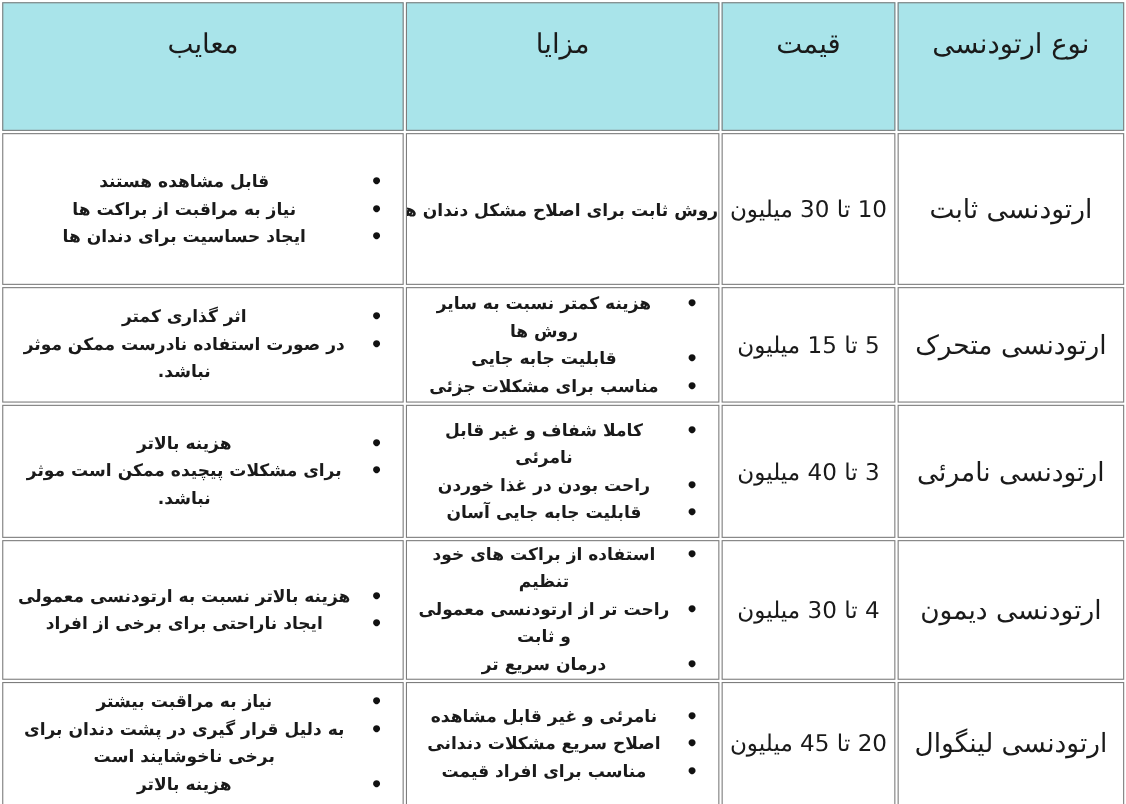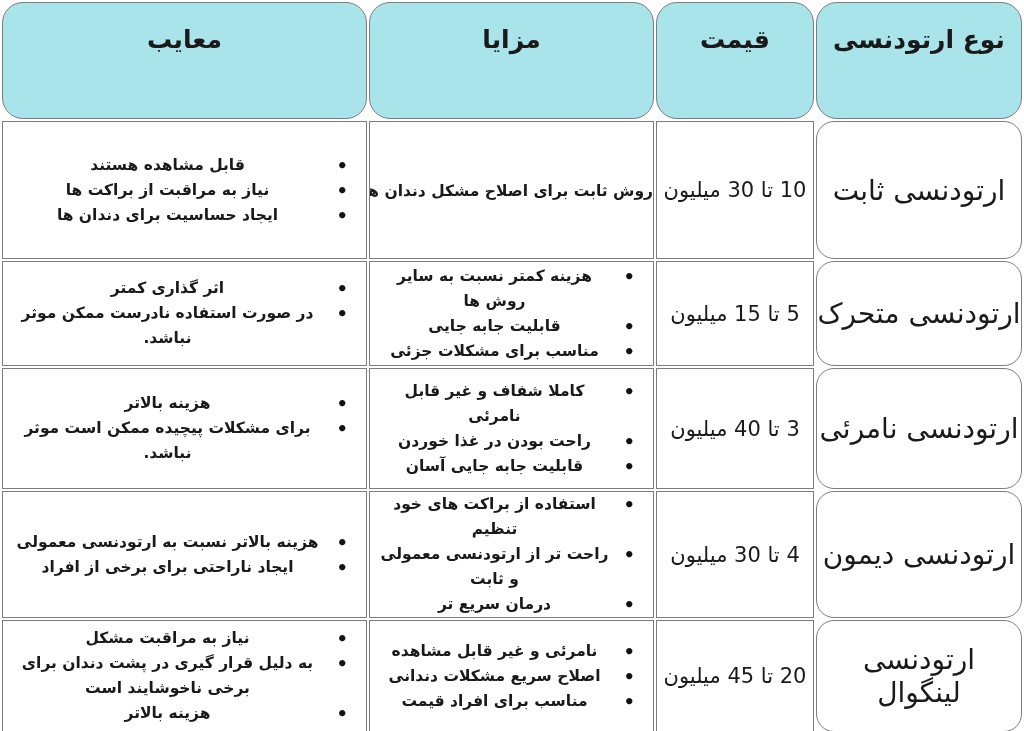--- a/index.html
+++ b/index.html
@@ -14,29 +14,28 @@
   .tbl td, .tbl th {
     border: 1px solid #7d7d7d;
     padding: 0;
     text-align: center; vertical-align: middle;
     font-family: "DejaVu Sans", sans-serif;
     color: #1a1a1a;
     overflow: hidden;
   }
   .tbl th {
     background: #a9e4ea;
-    font-weight: bold; font-size: 25px;
+    font-weight: normal; font-size: 25px;
     padding-bottom: 42px;
-    border-radius: 21px;
   }
   .col-type { width: 206px; }
   .col-price { width: 158px; }
   .col-adv { width: 285px; }
   .col-dis { width: auto; }
-  .type-cell { font-size: 28px; border-radius: 18px; }
+  .type-cell { font-size: 24px; }
   .price-cell { font-size: 21px; white-space: nowrap; direction: rtl; margin-left: 33px; }
   .text-cell { font-size: 15.5px; font-weight: bold; }
   ul.bul {
     list-style: none; margin: 0; padding: 0 18px 0 6px;
     direction: rtl;
   }
   ul.bul li {
     position: relative; line-height: 25px;
     text-align: center; padding-right: 22px;
   }
@@ -144,20 +143,20 @@
     <td class="price-cell">20 تا 45  میلیون</td>
     <td class="text-cell">
       <ul class="bul">
         <li>نامرئی و غیر قابل مشاهده</li>
         <li>اصلاح سریع مشکلات دندانی</li>
         <li>مناسب برای افراد قیمت</li>
       </ul>
     </td>
     <td class="text-cell">
       <ul class="bul">
-        <li>نیاز به مراقبت مشکل</li>
+        <li>نیاز به مراقبت بیشتر</li>
         <li>به دلیل قرار گیری در پشت دندان برای برخی ناخوشایند است</li>
         <li>هزینه بالاتر</li>
       </ul>
     </td>
   </tr>
 </tbody>
   </table>
 
 </body></html>

